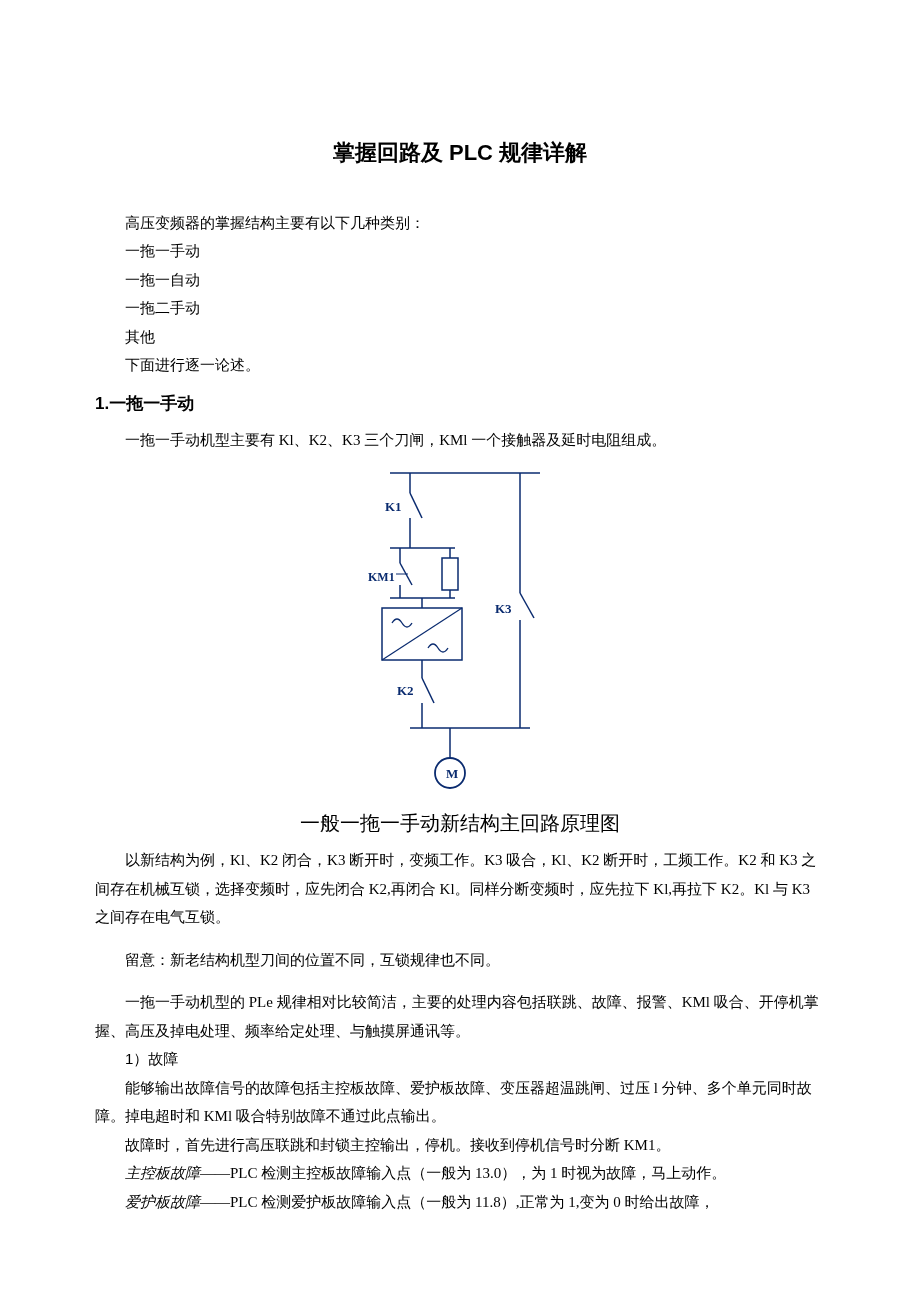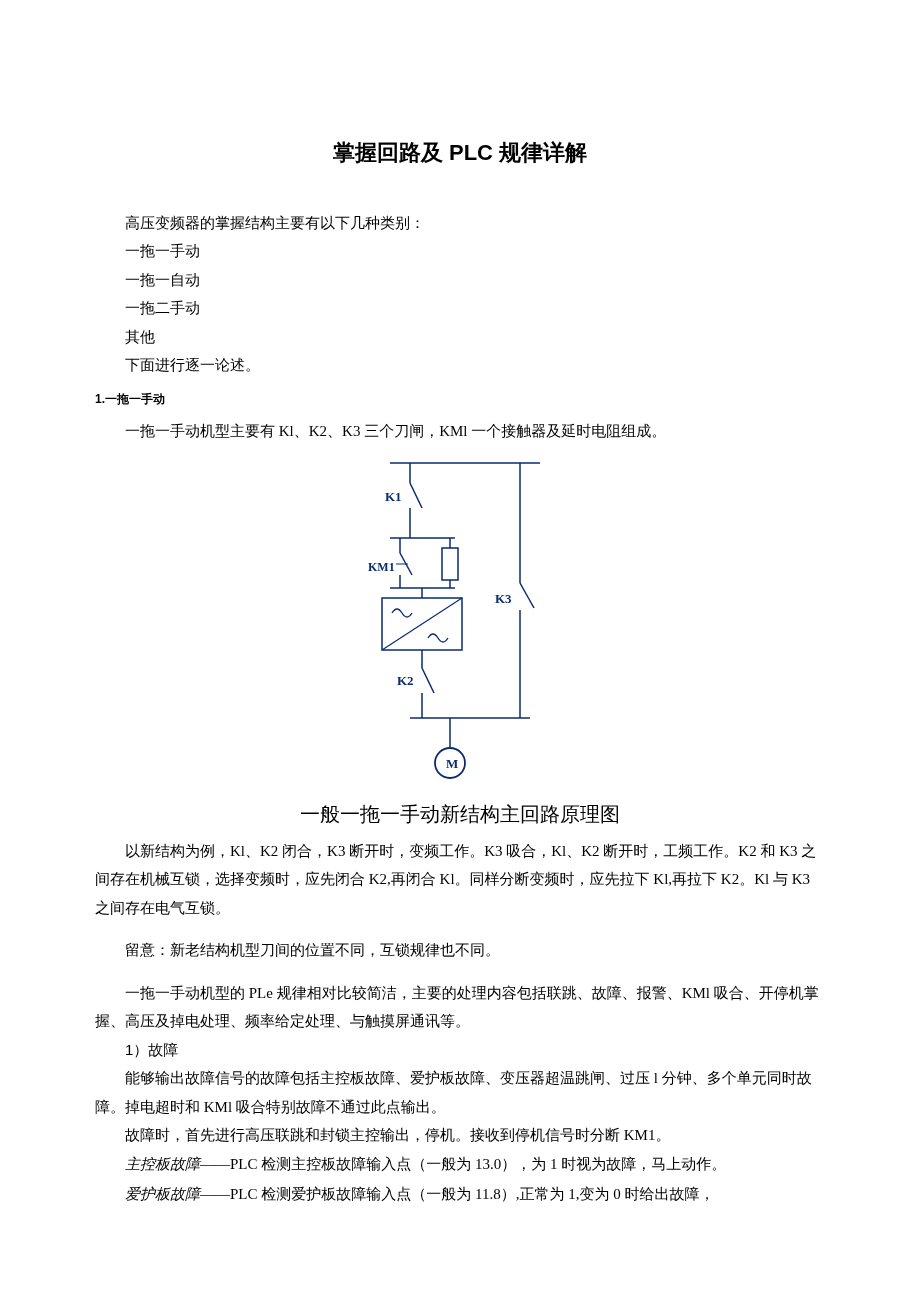--- a/index.html
+++ b/index.html
@@ -19,36 +19,36 @@
       font-weight: bold;
       margin-bottom: 35px;
       margin-top: 12px;
     }
     .intro-block {
       margin-bottom: 4px;
     }
     .indent { text-indent: 2em; }
     .heading {
       font-family: Arial, "SimHei", sans-serif;
-      font-size: 12px;
+      font-size: 17px;
       font-weight: bold;
       margin: 8px 0 6px 0;
     }
     .diagram-wrap {
       text-align: center;
       margin: 8px 0 2px 0;
     }
     .diagram-caption {
       text-align: center;
       font-size: 20px;
       margin-bottom: 4px;
     }
     .spacer { height: 14px; }
     .sans { font-family: Arial, sans-serif; text-align: right; }
-    .italic-label { font-style: italic; font-family: Liberation Mono, monospace; }
+    .italic-label { font-style: italic; font-family: Liberation Sans, sans-serif; }
     svg { display: inline-block; }
   </style>
 </head>
 <body>
 
 <div class="title">掌握回路及 PLC 规律详解</div>
 
 <div class="intro-block">
   <p class="indent">高压变频器的掌握结构主要有以下几种类别：</p>
   <p class="indent">一拖一手动</p>

